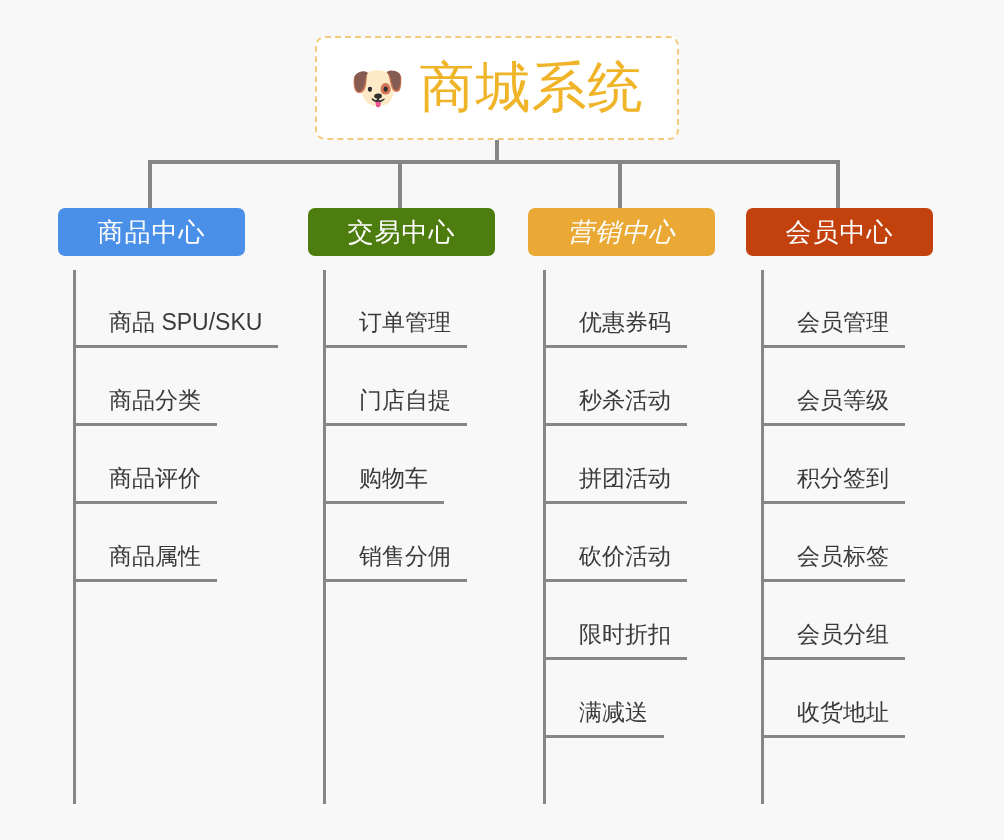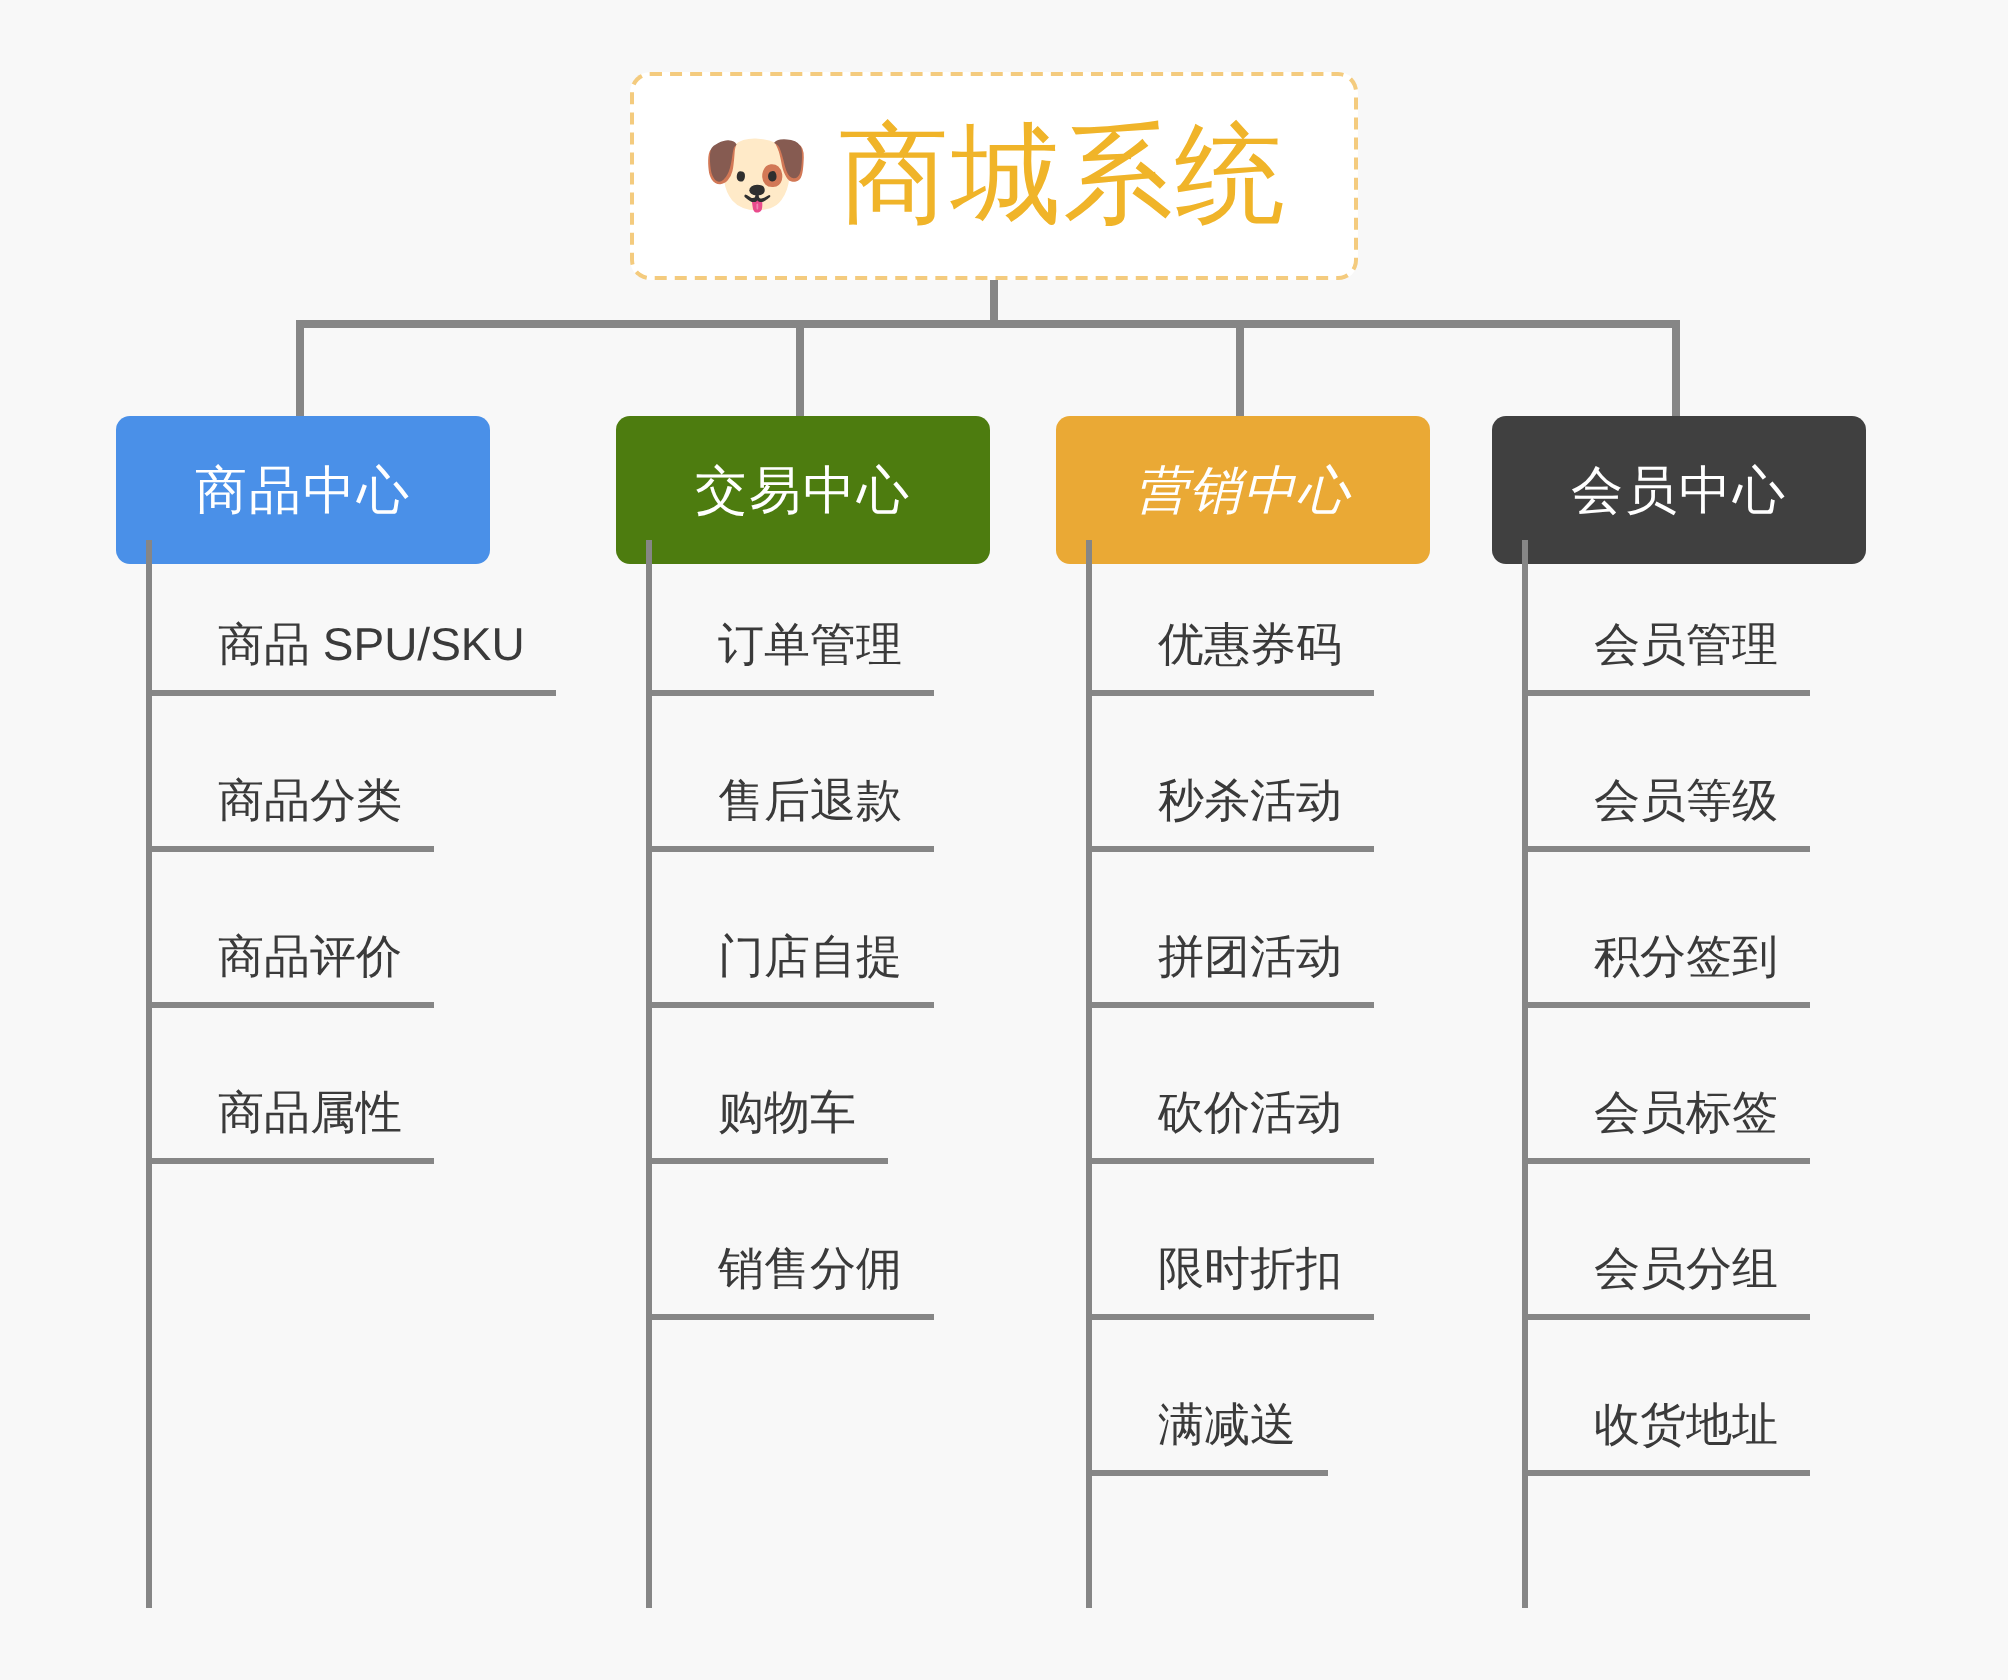--- a/index.html
+++ b/index.html
@@ -60,21 +60,21 @@
   
   .branch {
     position: absolute;
     top: 208px;
   }
   .branch-header {
     position: absolute;
     top: 0;
     left: 0;
     width: 187px;
-    height: 74px;
+    height: 48px;
     box-sizing: border-box;
     border-radius: 7px;
     display: flex;
     align-items: center;
     justify-content: center;
     color: #ffffff;
     font-size: 26px;
     letter-spacing: 1px;
     white-space: nowrap;
   }
@@ -151,23 +151,20 @@
   <div class="branch" style="left:308px;">
     <div class="branch-header" style="background:#4d7c0f;">
       <span>交易中心</span>
     </div>
     <div class="branch-spine" style="height:534px;"></div>
     <div class="leaf-list">
       <div class="leaf">
           <span class="leaf-text">订单管理</span>
         </div>
       <div class="leaf">
-          <span class="leaf-text">售后退款</span>
-        </div>
-      <div class="leaf">
           <span class="leaf-text">门店自提</span>
         </div>
       <div class="leaf">
           <span class="leaf-text">购物车</span>
         </div>
       <div class="leaf">
           <span class="leaf-text">销售分佣</span>
         </div>
     </div>
   </div>
@@ -193,21 +190,21 @@
       <div class="leaf">
           <span class="leaf-text">限时折扣</span>
         </div>
       <div class="leaf">
           <span class="leaf-text">满减送</span>
         </div>
     </div>
   </div>
 
   <div class="branch" style="left:746px;">
-    <div class="branch-header" style="background:#404040;">
+    <div class="branch-header" style="background:#c2410c;">
       <span>会员中心</span>
     </div>
     <div class="branch-spine" style="height:534px;"></div>
     <div class="leaf-list">
       <div class="leaf">
           <span class="leaf-text">会员管理</span>
         </div>
       <div class="leaf">
           <span class="leaf-text">会员等级</span>
         </div>

